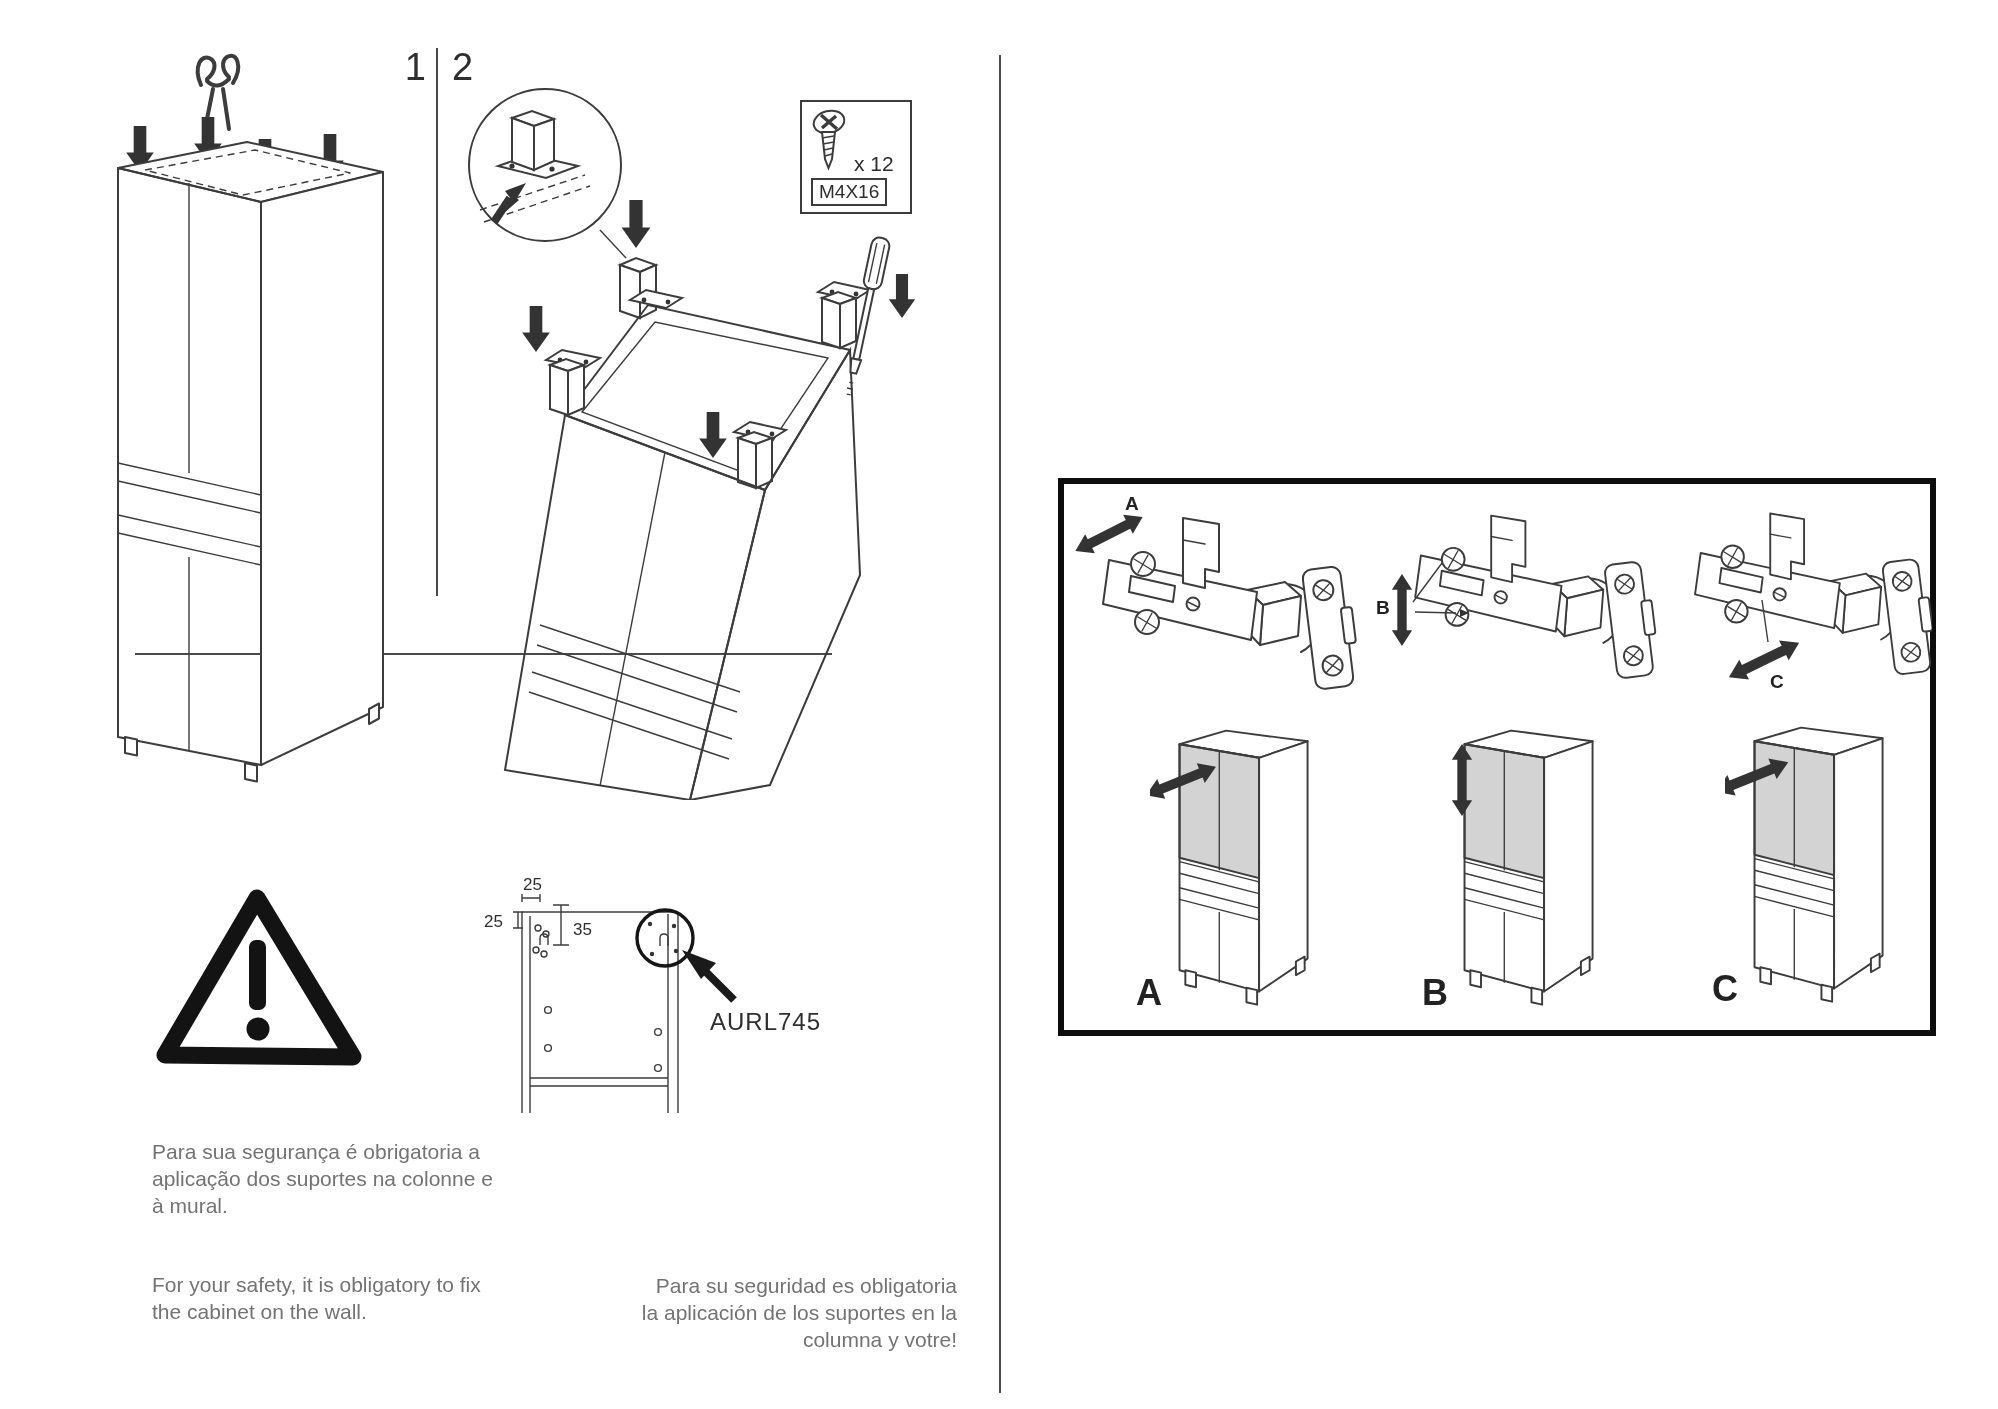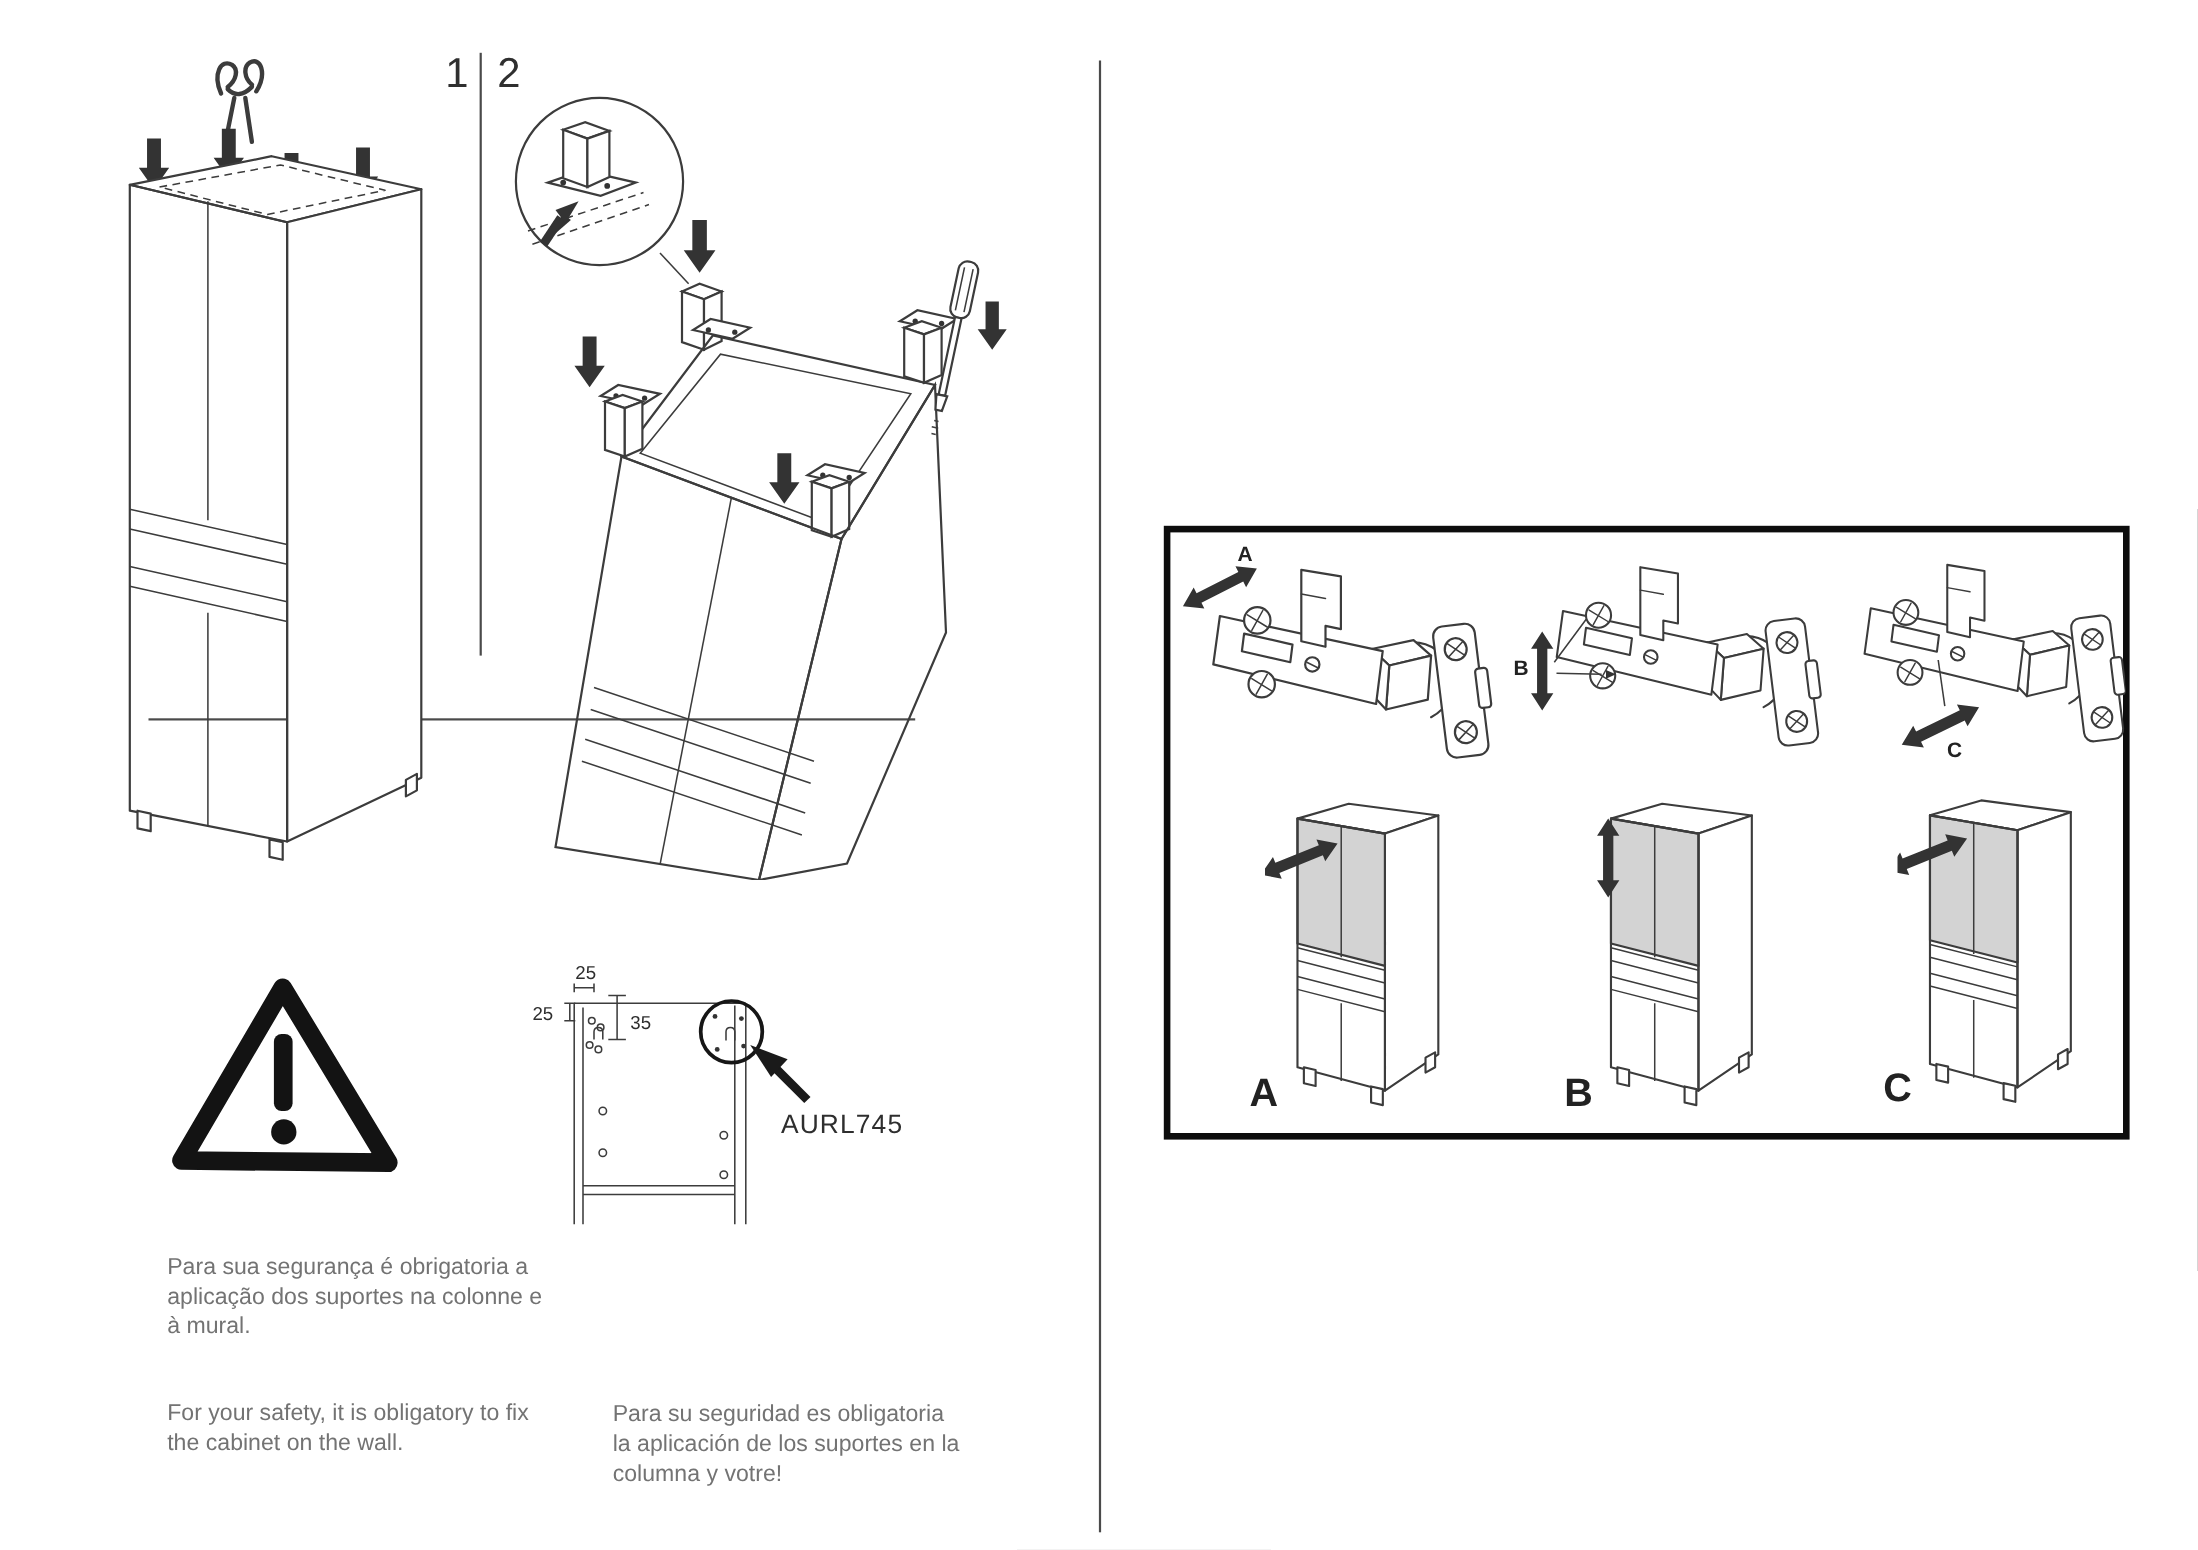--- a/index.html
+++ b/index.html
@@ -182,20 +182,30 @@
     <g transform="translate(432,168) rotate(12)">
       <rect class="ln" x="-9" y="0" width="18" height="52" rx="8"></rect>
       <path class="thin" d="M-4,6 L-4,46 M4,6 L4,46"></path>
       <rect class="ln" x="-3" y="52" width="6" height="72"></rect>
       <path class="ln" d="M-5,124 L5,124 L3,138 L-3,138 Z"></path>
       <path class="thin" d="M-2,148 L2,148 M-3,154 L3,154 M-2,160 L2,160"></path>
     </g>
     <use href="#def-down-arrow" transform="translate(452,248) scale(1.1)"></use>
   </svg>
 
+  <div class="abs partsbox" style="left:800px;top:100px;width:108px;height:110px;">
+    <svg class="abs" style="left:6px;top:5px;" width="44" height="68" viewBox="0 0 44 68">
+      <ellipse class="ln" cx="21" cy="15" rx="15.5" ry="11" transform="rotate(-14 21 15)"></ellipse>
+      <path d="M13,8 L29,22 M28,9 L14,21" stroke="#3c3c3c" stroke-width="3.4" fill="none"></path>
+      <path class="ln" d="M14,25 L27,25 L24,52 L20.5,61 L17,52 Z"></path>
+      <path class="thin" d="M14,31 L26,29 M15,37 L26,35 M16,43 L25,41 M17,49 L24,47"></path>
+    </svg>
+    <div class="abs qty" style="left:52px;top:50px;">x 12</div>
+    <div class="abs sizebox" style="left:9px;top:76px;">M4X16</div>
+  </div>
 
   <svg class="abs" style="left:135px;top:880px;" width="240" height="220" viewBox="0 0 240 220">
     <path d="M122,18 L30,175 L218,177 Z" fill="#ffffff" stroke="#131313" stroke-width="17" stroke-linejoin="round"></path>
     <rect x="114" y="60" width="17" height="70" rx="7" fill="#131313"></rect>
     <circle cx="123" cy="149" r="11.5" fill="#131313"></circle>
   </svg>
 
   <svg class="abs" style="left:470px;top:850px;" width="360" height="270" viewBox="0 0 360 270">
     <g>
       <path class="thin" d="M52,62 H208"></path>
@@ -237,21 +247,21 @@
 
   <div class="abs para" style="left:152px;top:1138px;width:360px;">
     <div>Para sua segurança é obrigatoria a</div>
     <div>aplicação dos suportes na colonne e</div>
     <div>à mural.</div>
   </div>
   <div class="abs para" style="left:152px;top:1271px;width:360px;">
     <div>For your safety, it is obligatory to fix</div>
     <div>the cabinet on the wall.</div>
   </div>
-  <div class="abs para" style="left:557px;top:1272px;width:400px;">
+  <div class="abs para" style="left:557px;top:1272px;width:400px;text-align:right;">
     <div>Para su seguridad es obligatoria</div>
     <div>la aplicación de los suportes en la</div>
     <div>columna y votre!</div>
   </div>
 
   <div class="abs adjbox" style="left:1058px;top:478px;width:866px;height:546px;"></div>
 
   <svg class="abs" style="left:1075px;top:492px;" width="290" height="220" viewBox="0 0 290 220">
     <use href="#def-hinge" transform="translate(12,18)"></use>
     <use href="#def-dbl-arrow" transform="translate(34,42) rotate(-27) scale(0.82)"></use>

